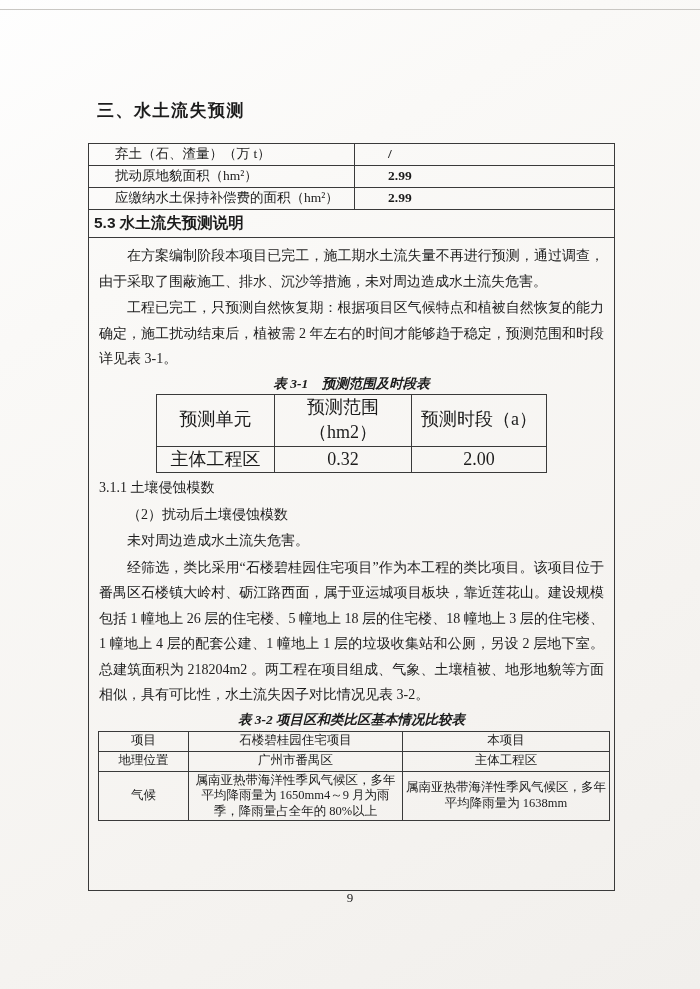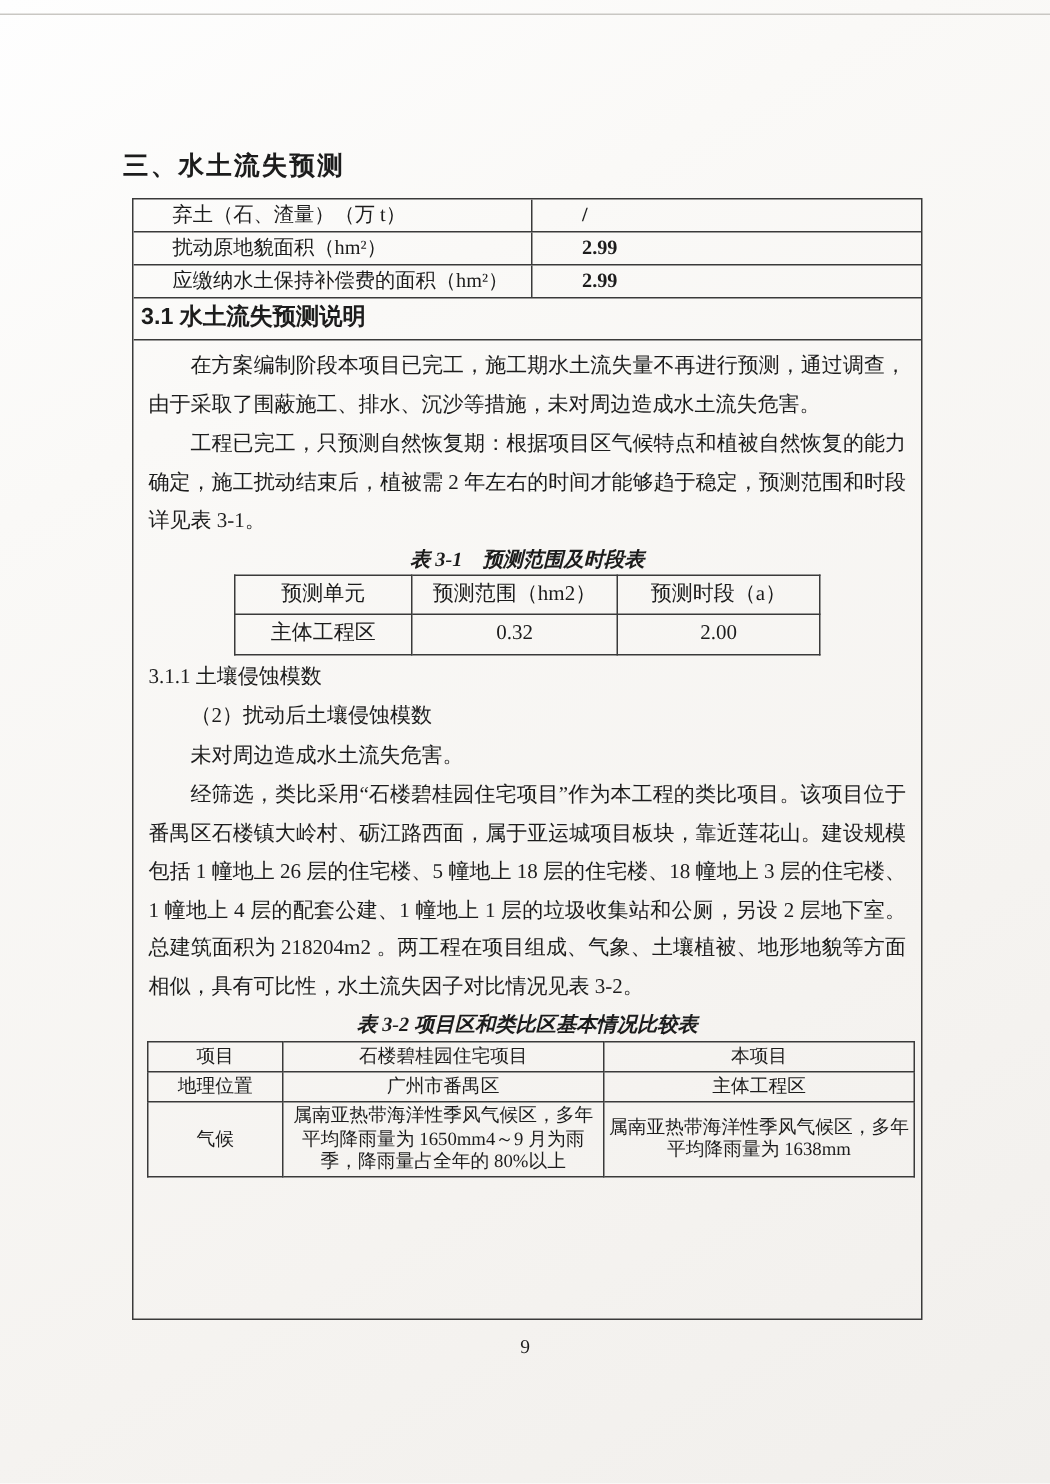--- a/index.html
+++ b/index.html
@@ -9,26 +9,26 @@
     background:linear-gradient(150deg,#fefefe 0%,#faf9f7 25%,#f5f3f0 70%,#f1efec 100%);
     font-family:"Liberation Serif","DejaVu Serif",serif;
     color:#1c1c1c;
     overflow:hidden;
   }
   .scan-top-line{
     position:absolute;top:9px;left:0;width:700px;height:1px;
     background:#c9c7c3;
   }
   .doc-title{
-    position:absolute;left:82px;top:99px;
+    position:absolute;left:97px;top:99px;
     font-family:"Liberation Sans","DejaVu Sans",sans-serif;
     font-size:17px;font-weight:bold;letter-spacing:1.5px;
   }
   .outer{
-    position:absolute;left:88px;top:132px;
+    position:absolute;left:88px;top:143px;
     width:527px;height:748px;
     border:1.5px solid #3a3a3a;
     box-sizing:border-box;
     overflow:hidden;
   }
   .kv-row{
     display:flex;height:21px;border-bottom:1px solid #3a3a3a;
     font-size:13.5px;line-height:20px;
   }
   .kv-label{
@@ -51,21 +51,21 @@
   .tbl-caption{
     text-align:center;font-weight:bold;text-indent:0 !important;
     font-size:13.5px;line-height:19px;margin:2px 0 1px 0 !important;font-style:italic;
   }
   table{border-collapse:collapse;table-layout:fixed;}
   td,th{
     border:1px solid #3a3a3a;text-align:center;vertical-align:middle;
     font-weight:normal;padding:0 3px;box-sizing:border-box;
     overflow:hidden;
   }
-  .t31{width:390px;margin:1px auto 2px auto;font-size:14px;}
+  .t31{width:390px;margin:1px auto 2px auto;font-size:18px;}
   .t31 td{height:20px;}
   .t32{width:511px;margin:2px auto 0 auto;font-size:12.5px;line-height:15.5px;}
   .t32 td{height:20px;text-align:center;}
   .t32 .clim td{height:48px;padding:1px 2px;}
   .page-num{
     position:absolute;top:890px;left:0;width:700px;
     text-align:center;font-size:13px;
   }
 </style>
 </head>
@@ -85,21 +85,21 @@
     </div>
     <div class="kv-row">
       <div class="kv-label">扰动原地貌面积（hm²）</div>
       <div class="kv-value">2.99</div>
     </div>
     <div class="kv-row">
       <div class="kv-label">应缴纳水土保持补偿费的面积（hm²）</div>
       <div class="kv-value">2.99</div>
     </div>
 
-    <div class="sec-row">3.1 水土流失预测说明</div>
+    <div class="sec-row">5.3 水土流失预测说明</div>
 
     <div class="content">
       <p>在方案编制阶段本项目已完工，施工期水土流失量不再进行预测，通过调查，由于采取了围蔽施工、排水、沉沙等措施，未对周边造成水土流失危害。</p>
       <p>工程已完工，只预测自然恢复期：根据项目区气候特点和植被自然恢复的能力确定，施工扰动结束后，植被需 2 年左右的时间才能够趋于稳定，预测范围和时段详见表 3-1。</p>
 
       <p class="tbl-caption">表 3-1　预测范围及时段表</p>
       <table class="t31">
         <colgroup>
             <col style="width:118px">
             <col style="width:137px">

